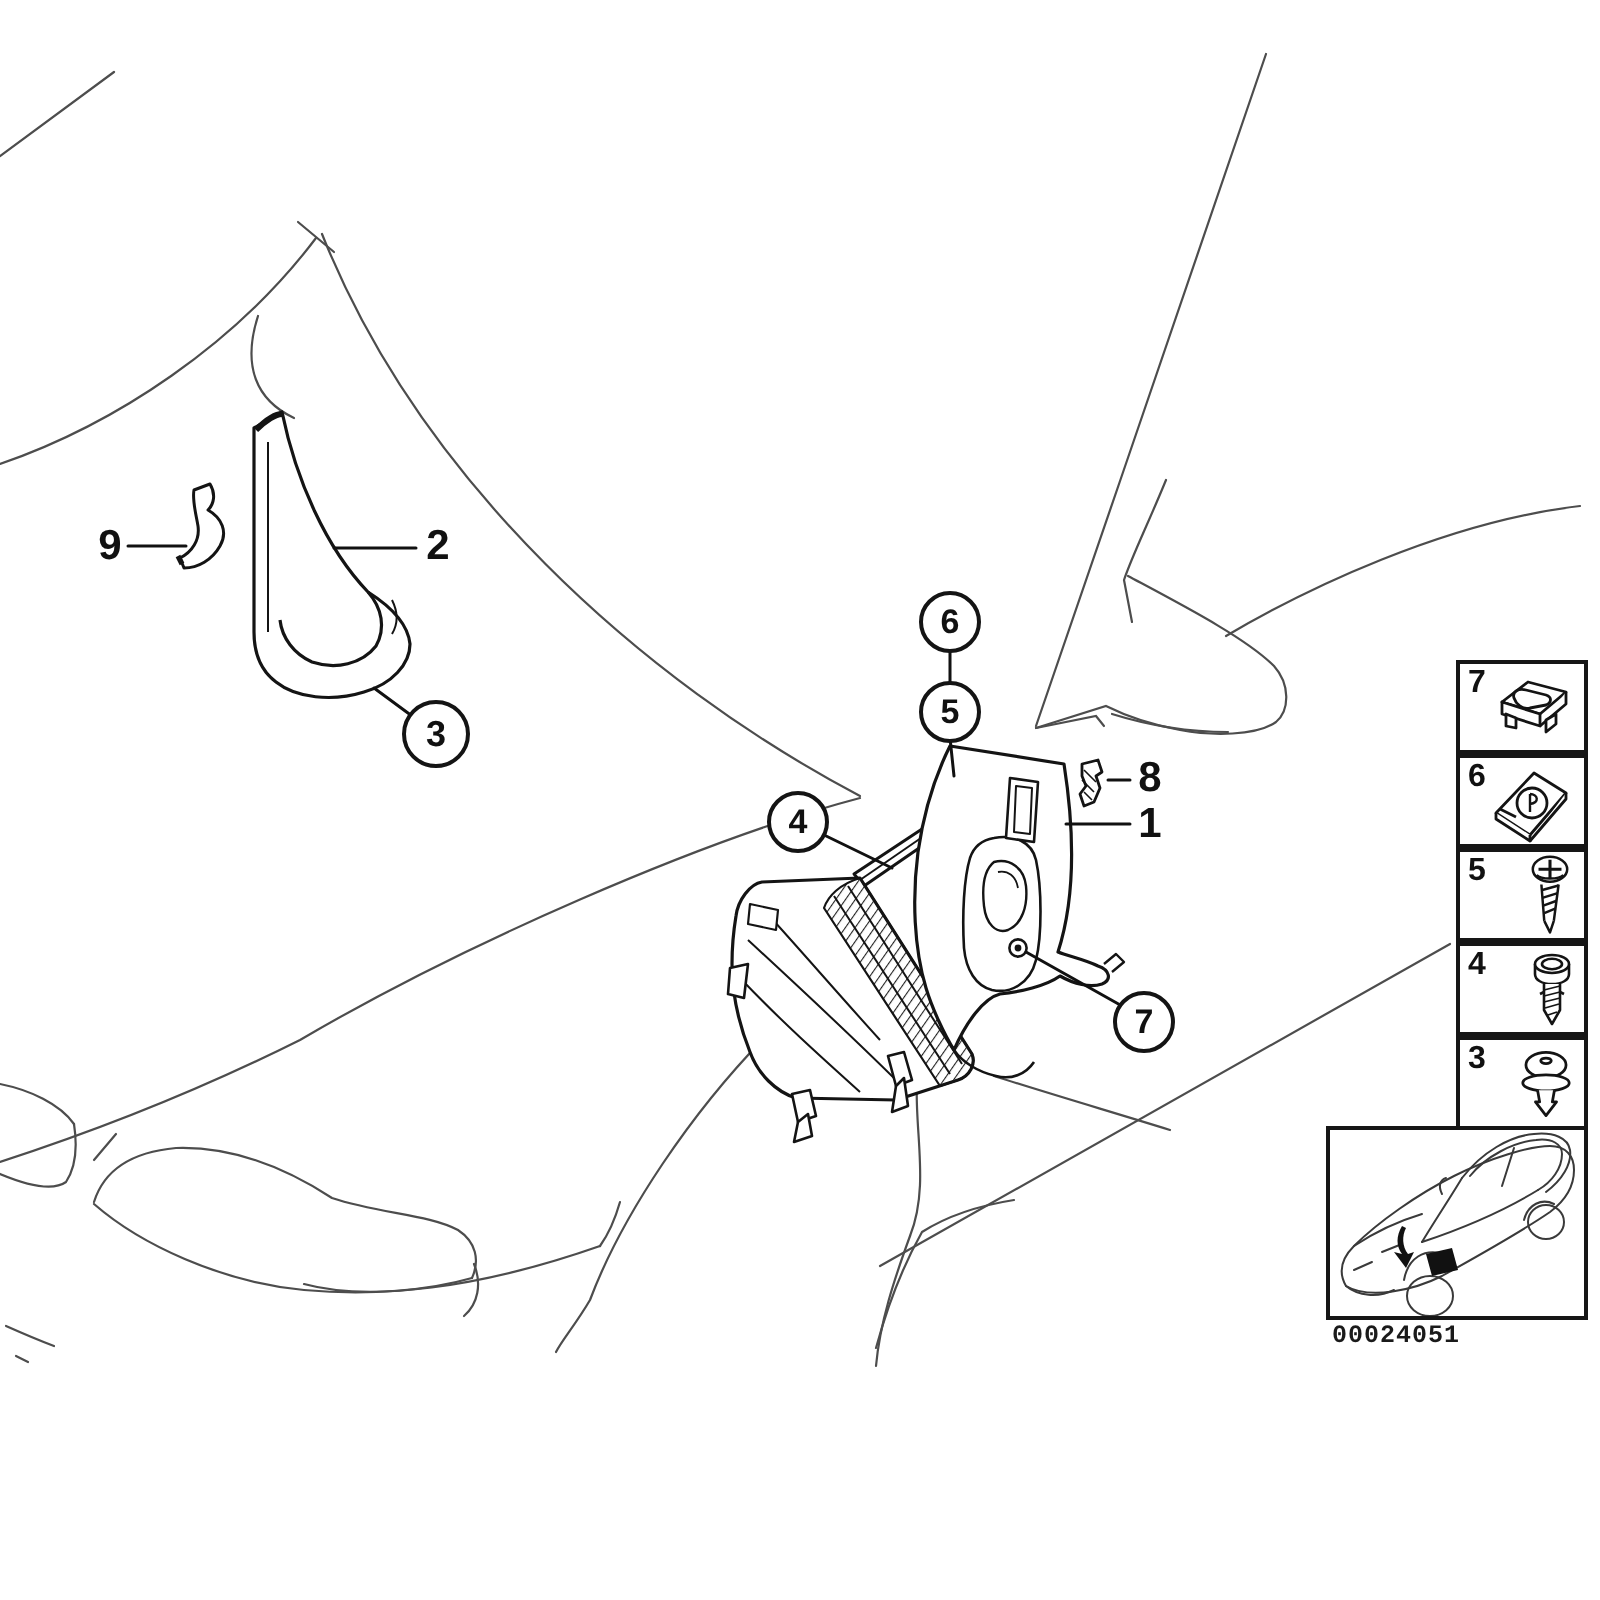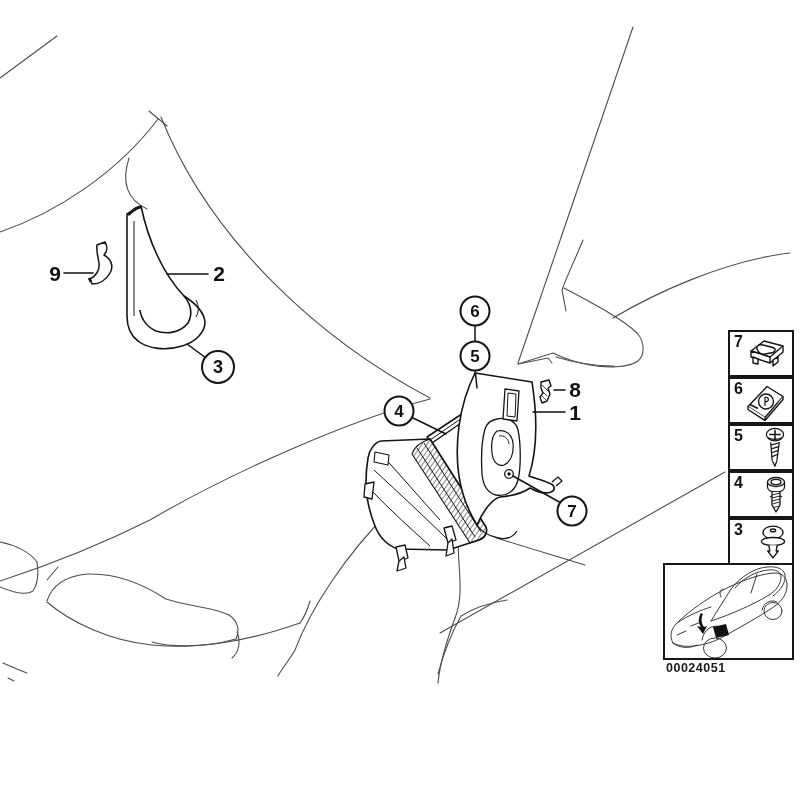--- a/index.html
+++ b/index.html
@@ -13,21 +13,21 @@
            background:#fff;display:flex;align-items:center;justify-content:center;
            font-weight:bold;font-size:17px;color:#111;}
   .callout.big{width:30px;height:30px;font-size:18px;}
   .legend-box{position:absolute;left:728px;width:66px;height:47px;
               border:2px solid #161616;background:#fff;box-sizing:border-box;}
   .legend-num{position:absolute;left:4px;top:1px;font-weight:bold;font-size:16px;color:#111;}
   .legend-icon{position:absolute;right:2px;top:50%;transform:translateY(-50%);}
   .car-box{position:absolute;left:663px;top:563px;width:131px;height:97px;
            border:2px solid #161616;background:#fff;box-sizing:border-box;}
   .diagram-code{position:absolute;left:666px;top:661px;font-size:12.5px;
-                letter-spacing:0.5px;color:#1a1a1a;font-weight:bold;}
+                letter-spacing:0.5px;color:#1a1a1a;font-weight:bold;font-family:Liberation Mono, monospace;}
 </style>
 </head>
 <body>
 
 <div class="stage">
 
   <svg class="art" width="800" height="800" viewBox="0 0 800 800">
     <defs>
       <pattern id="hatch" width="4" height="4" patternUnits="userSpaceOnUse" patternTransform="rotate(35)">
         <line x1="0" y1="0" x2="0" y2="4" stroke="#222" stroke-width="1.1"></line>

